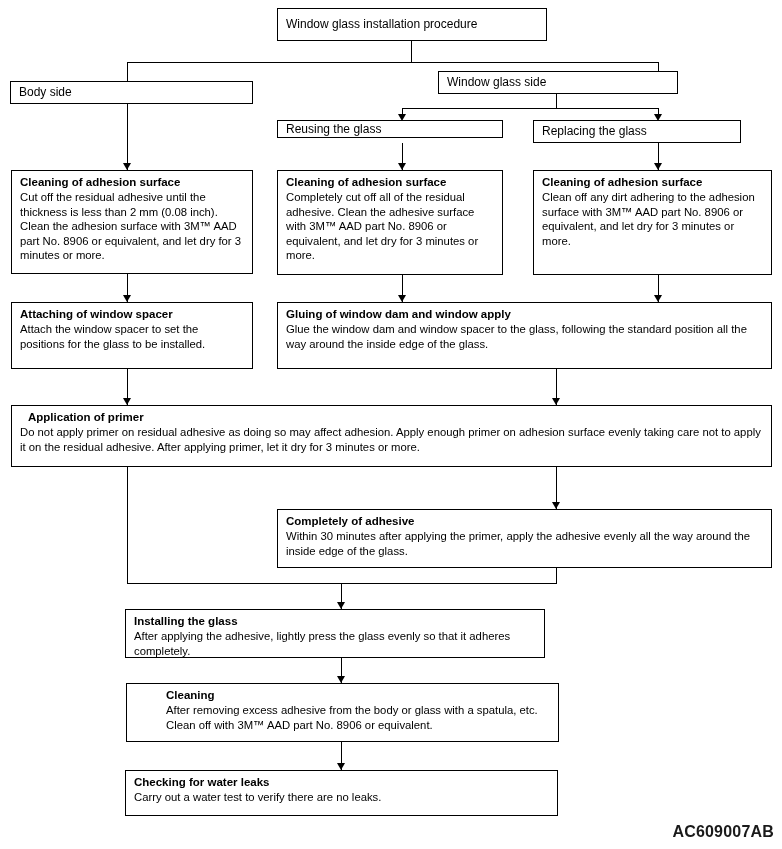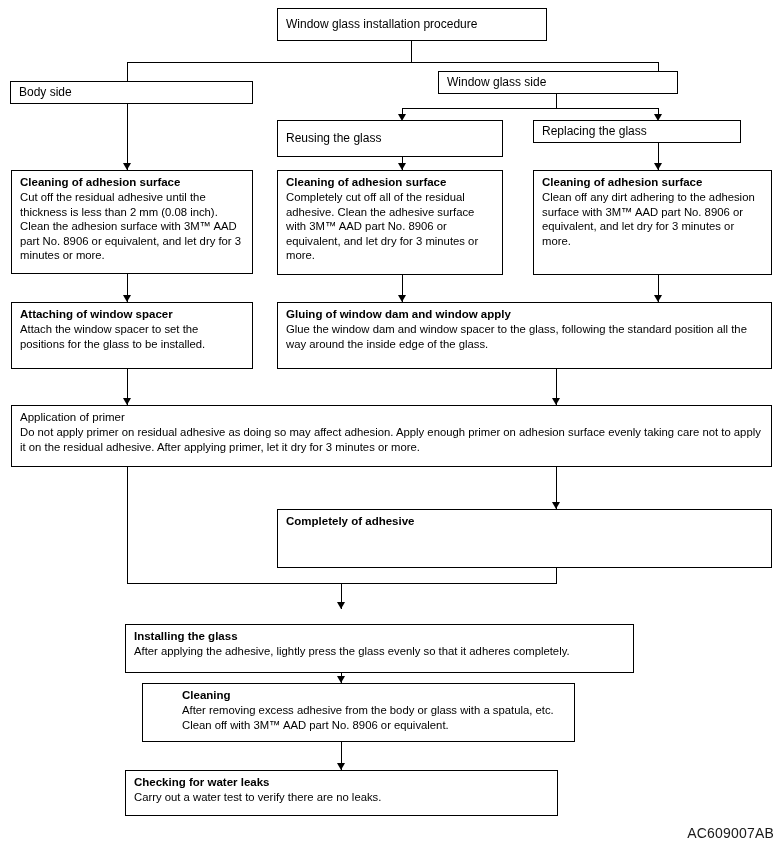--- a/index.html
+++ b/index.html
@@ -27,21 +27,22 @@
     padding: 4px 7px 4px 8px;
     z-index: 3;
   }
   .node .title {
     font-size: 11.5px;
     font-weight: bold;
     line-height: 15px;
     white-space: nowrap;
   }
   .node .title.reg {
-    font-weight: normal;
+    font-weight: bold;
+    margin-left: 8px;
   }
   .node .body {
     font-size: 11.3px;
     font-weight: normal;
     line-height: 14.6px;
   }
   .node.plain {
     display: flex;
     align-items: center;
     padding: 0 8px;
@@ -70,22 +71,22 @@
     height: 0;
     border-left: 4.2px solid transparent;
     border-right: 4.2px solid transparent;
     border-top: 7px solid #000000;
     z-index: 2;
   }
   #code {
     position: absolute;
     right: 8px;
     bottom: 8px;
-    font-size: 14px;
-    font-weight: normal;
+    font-size: 16px;
+    font-weight: bold;
     letter-spacing: 0.2px;
     color: #1a1a1a;
   }
 </style>
 </head>
 <body>
 
 <div id="flowchart">
 
   <div class="vline" style="left:411px; top:41px; height:21px;"></div>
@@ -148,21 +149,21 @@
   </div>
 
   <div class="node plain" style="left:10px; top:81px; width:243px; height:23px;">
     <span class="title">Body side</span>
   </div>
 
   <div class="node plain" style="left:438px; top:71px; width:240px; height:23px;">
     <span class="title">Window glass side</span>
   </div>
 
-  <div class="node plain" style="left:277px; top:120px; width:226px; height:37px;">
+  <div class="node plain" style="left:277px; top:120px; width:226px; height:18px;">
     <span class="title">Reusing the glass</span>
   </div>
 
   <div class="node plain" style="left:533px; top:120px; width:208px; height:23px;">
     <span class="title">Replacing  the glass</span>
   </div>
 
   <div class="node" style="left:11px; top:170px; width:242px; height:104px;">
     <div class="title">Cleaning of adhesion surface</div>
     <div class="body">Cut off the residual adhesive until the thickness is less than 2 mm (0.08 inch). Clean the adhesion surface with 3M™ AAD part No. 8906 or equivalent, and let dry for 3 minutes or more.</div>
@@ -188,28 +189,29 @@
     <div class="body">Glue the window dam and window spacer to the glass, following the standard position all the way around the inside edge of the glass.</div>
   </div>
 
   <div class="node" style="left:11px; top:405px; width:761px; height:62px;">
     <div class="title reg">Application of primer</div>
     <div class="body">Do not apply primer on residual adhesive as doing so may affect adhesion. Apply enough primer on adhesion surface evenly taking care not to apply it on the residual adhesive. After applying primer, let it dry for 3 minutes or more.</div>
   </div>
 
   <div class="node" style="left:277px; top:509px; width:495px; height:59px;">
     <div class="title">Completely of adhesive</div>
-  </div>
-
-  <div class="node" style="left:125px; top:609px; width:509px; height:49px;margin-top:15px;">
+    <div class="body">Within 30 minutes after applying the primer, apply the adhesive evenly all the way around the inside edge of the glass.</div>
+  </div>
+
+  <div class="node" style="left:125px; top:609px; width:420px; height:49px;">
     <div class="title">Installing the glass</div>
     <div class="body">After applying the adhesive, lightly  press the glass evenly so that it adheres completely.</div>
   </div>
 
-  <div class="node" style="left:142px; top:683px; width:433px; height:59px;padding-left:39px;">
+  <div class="node" style="left:126px; top:683px; width:433px; height:59px;padding-left:39px;">
     <div class="title">Cleaning</div>
     <div class="body">After removing excess adhesive from the body or glass with a spatula, etc. Clean off  with 3M™ AAD part No. 8906 or equivalent.</div>
   </div>
 
   <div class="node" style="left:125px; top:770px; width:433px; height:46px;">
     <div class="title">Checking for water  leaks</div>
     <div class="body">Carry out a water test to verify there are no leaks.</div>
   </div>
 
   <div id="code">AC609007AB</div>

